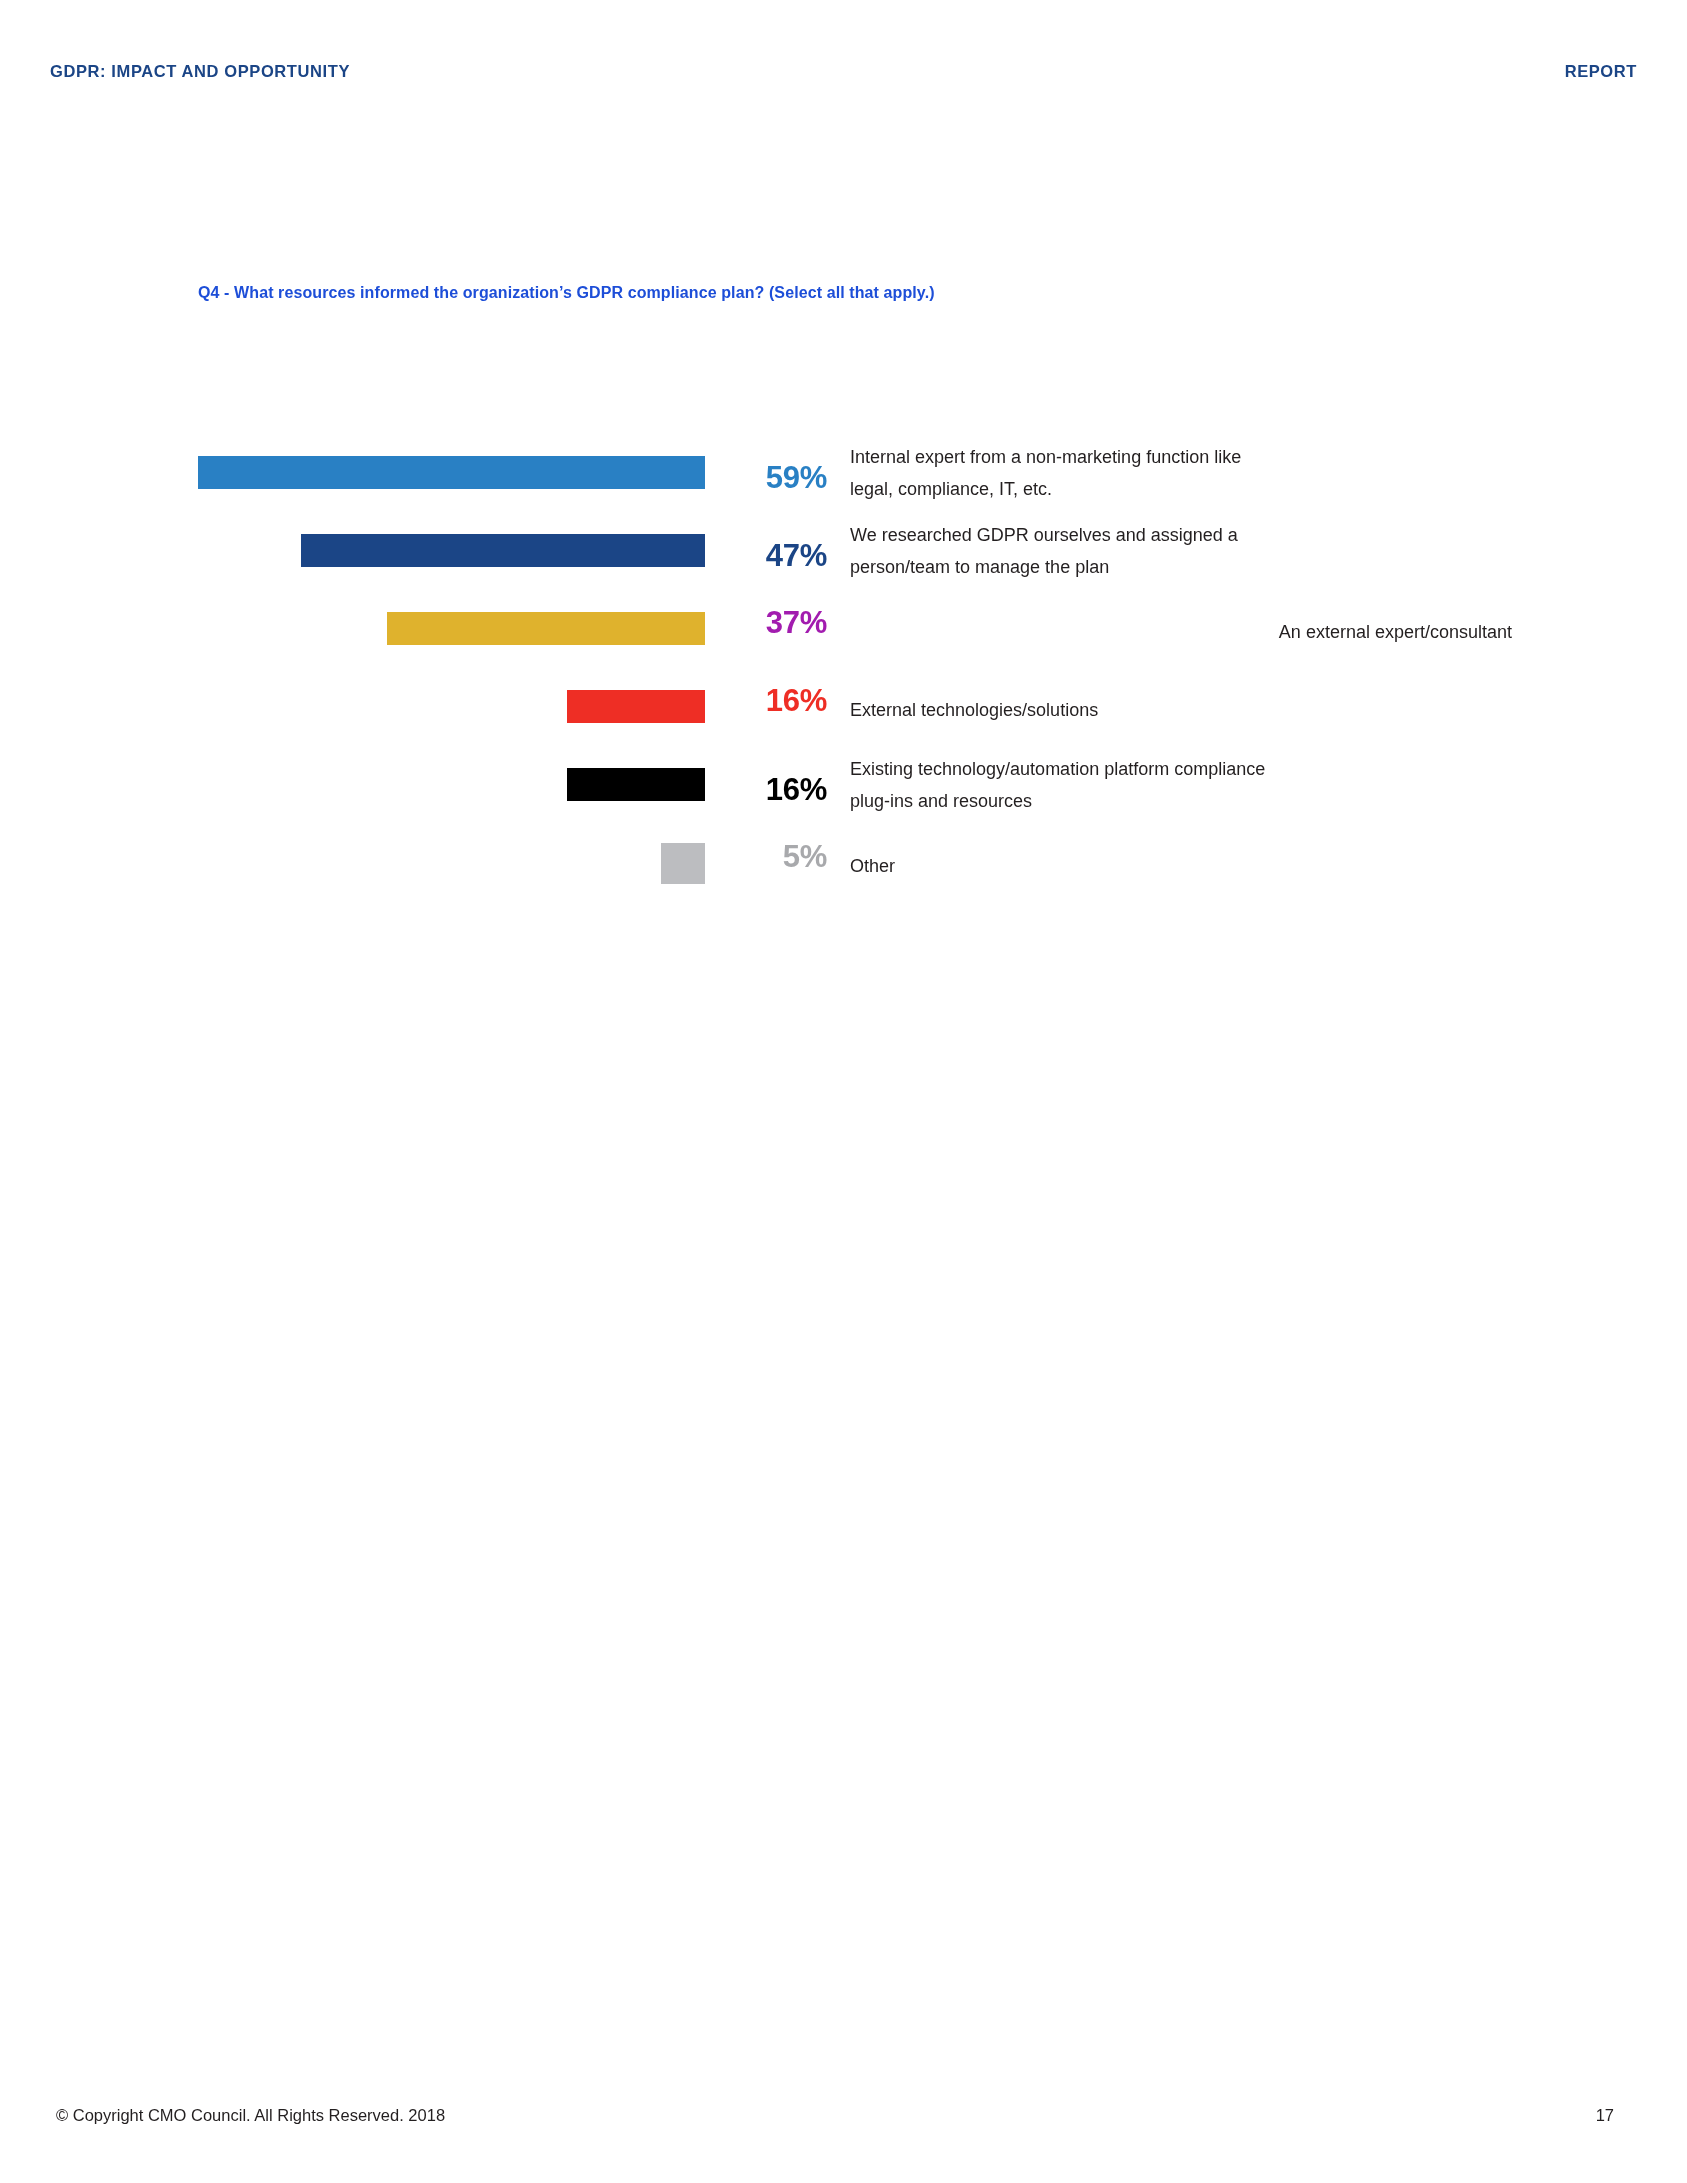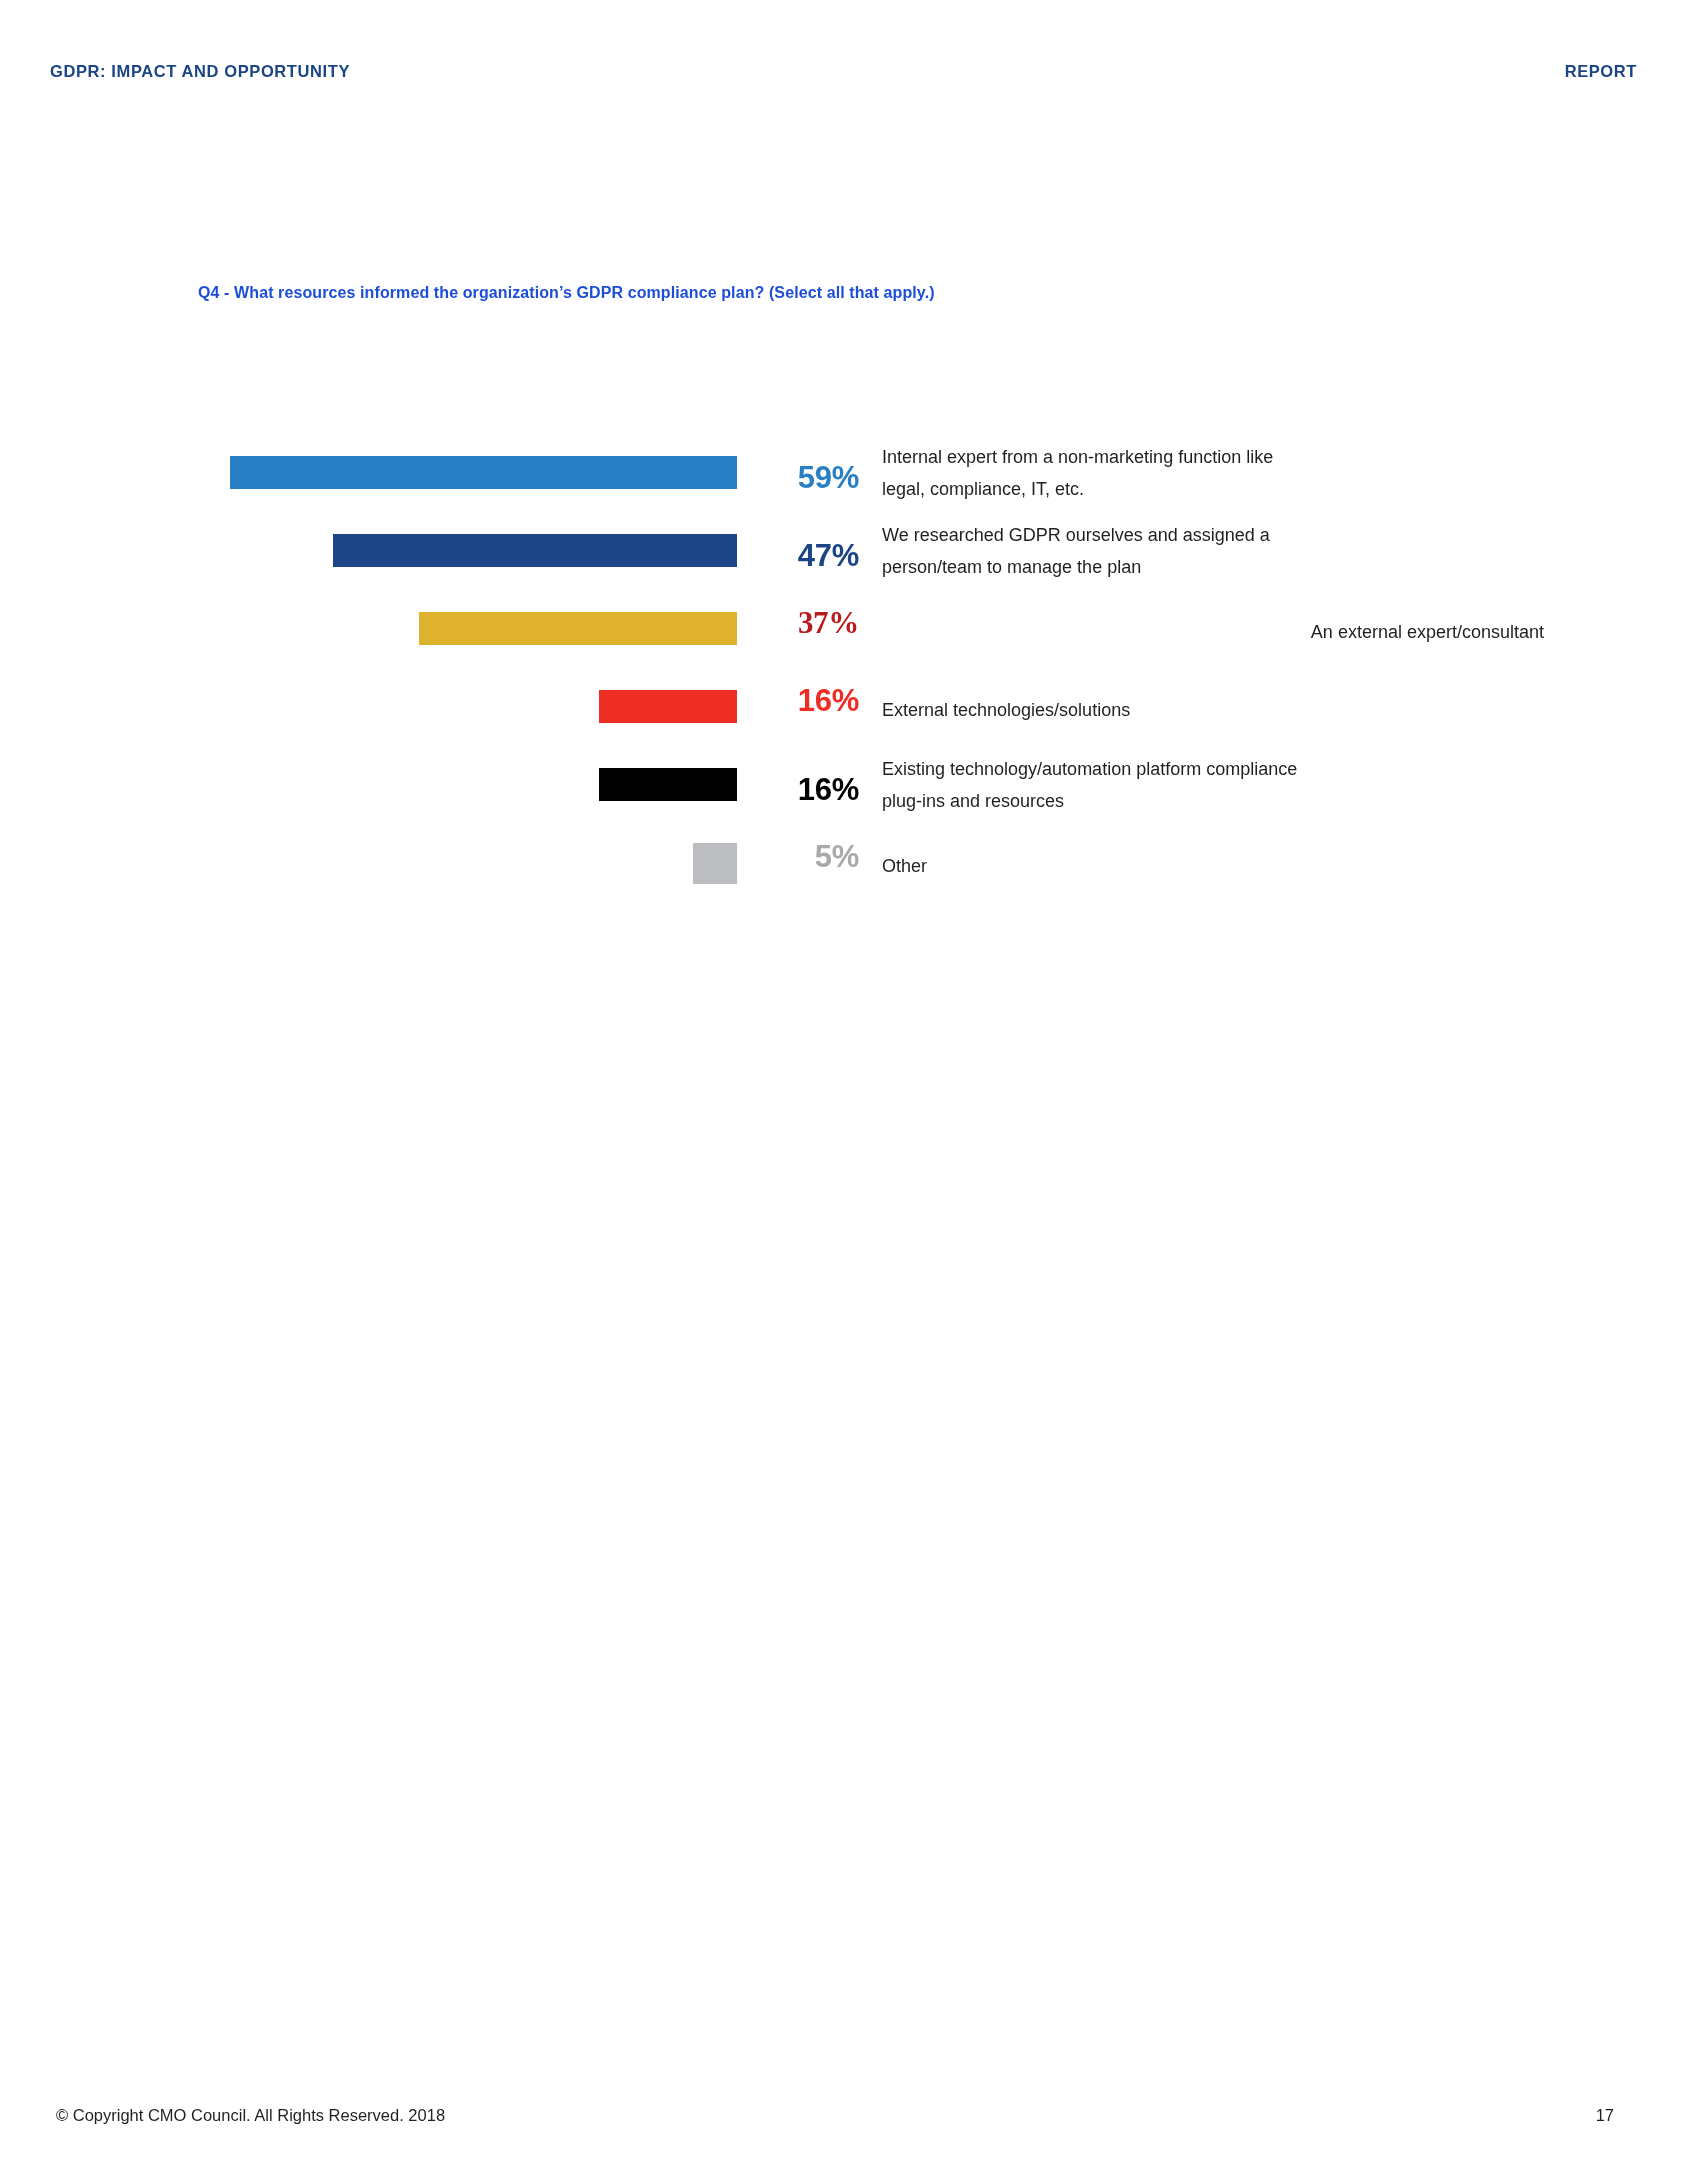--- a/index.html
+++ b/index.html
@@ -48,21 +48,20 @@
     letter-spacing: 0.1px;
     white-space: nowrap;
   }
 
   
   .chart {
     position: absolute;
     top: 437px;
     left: 0;
     width: 1363px;
-    padding-left: 32px;
   }
   .chart-row {
     position: relative;
     height: 78px;
   }
   .bar-track {
     position: absolute;
     left: 0;
     top: 0;
     width: 705px;
@@ -152,21 +151,21 @@
       <div class="label">
         <span class="l1">We researched GDPR ourselves and assigned a</span>
         <span class="l2">person/team to manage the plan</span>
       </div>
     </div>
 
     <div class="chart-row">
       <div class="bar-track">
         <div class="bar" style="width:318px;background:#DFB22D;"></div>
       </div>
-      <div class="pct" style="color:#b91c1c;font-family:Liberation Serif, serif;">37%</div>
+      <div class="pct" style="color:#a21caf;">37%</div>
       <div class="label" style="top:22.5px;text-align:right;">
         <span class="l1">An external expert/consultant</span>
       </div>
     </div>
 
     <div class="chart-row">
       <div class="bar-track">
         <div class="bar" style="width:138px;background:#EE2E25;"></div>
       </div>
       <div class="pct" style="color:#EE2E25;">16%</div>

